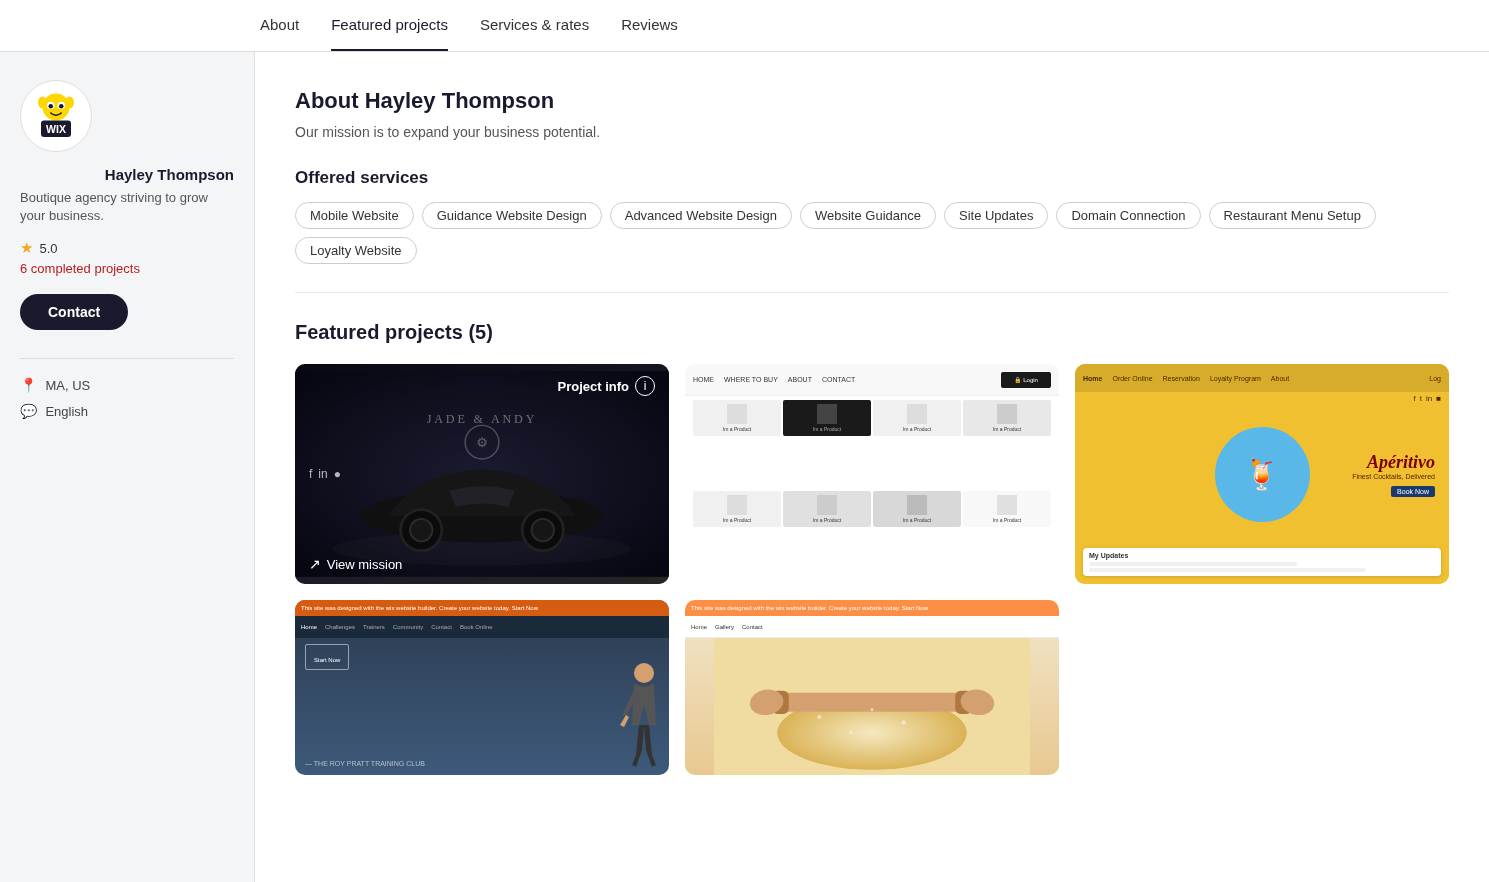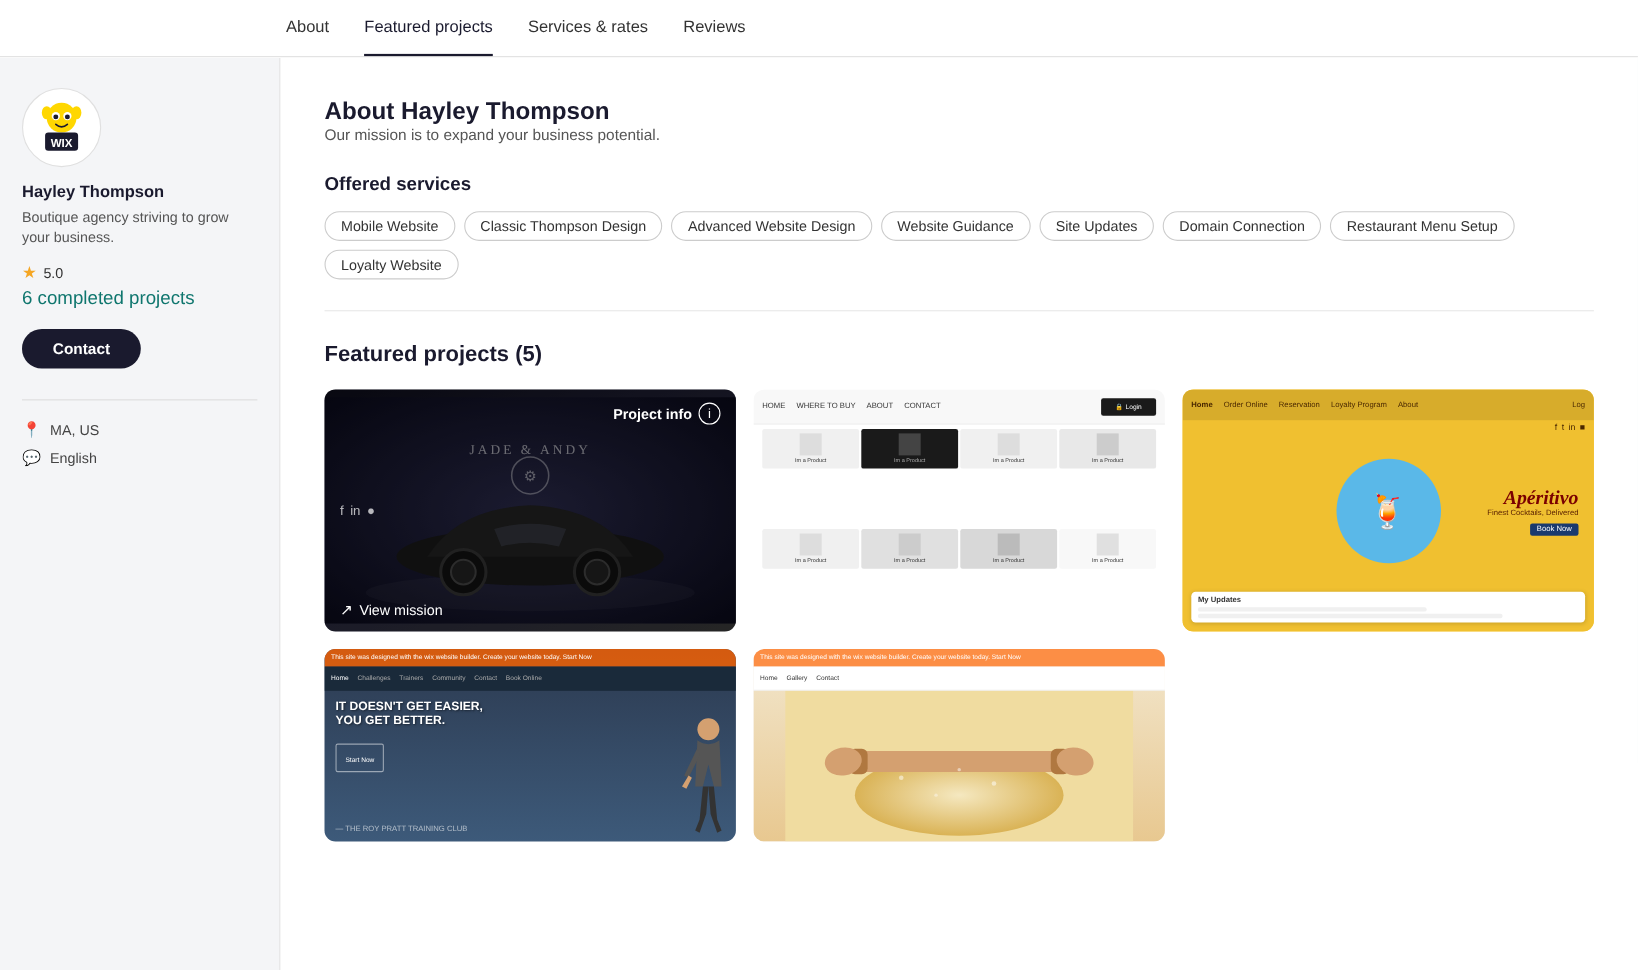--- a/index.html
+++ b/index.html
@@ -63,39 +63,40 @@
     }
     .wix-logo-svg {
       width: 60px;
       height: 60px;
     }
     .sidebar-name {
       font-size: 15px;
       font-weight: 700;
       color: #1a1a2e;
       margin-bottom: 6px;
+      text-align: right;
     }
     .sidebar-desc {
       font-size: 13px;
       color: #555;
       line-height: 1.4;
       margin-bottom: 14px;
     }
     .sidebar-rating {
       display: flex;
       align-items: center;
       gap: 6px;
       font-size: 13px;
       color: #333;
       margin-bottom: 4px;
     }
     .star-icon { color: #f5a623; font-size: 15px; }
     .completed {
-      font-size: 17px;
-      color: #0f766e;
+      font-size: 13px;
+      color: #b91c1c;
       margin-bottom: 18px;
     }
     .contact-btn {
       background: #1a1a2e;
       color: #fff;
       border: none;
       border-radius: 24px;
       padding: 10px 28px;
       font-size: 14px;
       font-weight: 600;
@@ -130,21 +131,21 @@
       flex: 1;
       background: #fff;
       padding: 36px 40px;
       overflow-y: auto;
     }
 
     .section-title {
       font-size: 22px;
       font-weight: 700;
       color: #1a1a2e;
-      margin-bottom: 0;
+      margin-bottom: 10px;
     }
     .section-subtitle {
       font-size: 14px;
       color: #555;
       margin-bottom: 28px;
     }
 
     .offered-services-title {
       font-size: 17px;
       font-weight: 700;
@@ -321,21 +322,21 @@
   <main class="main-content">
 
     <section>
       <h1 class="section-title">About Hayley Thompson</h1>
       <p class="section-subtitle">Our mission is to expand your business potential.</p>
 
       <h2 class="offered-services-title">Offered services</h2>
 
       <div class="services-tags">
         <span class="service-tag">Mobile Website</span>
-        <span class="service-tag">Classic Thompson Design</span>
+        <span class="service-tag">Guidance Website Design</span>
         <span class="service-tag">Advanced Website Design</span>
         <span class="service-tag">Website Guidance</span>
         <span class="service-tag">Site Updates</span>
         <span class="service-tag">Domain Connection</span>
         <span class="service-tag">Restaurant Menu Setup</span>
         <span class="service-tag">Loyalty Website</span>
       </div>
     </section>
 
     <hr class="divider">
@@ -495,23 +496,20 @@
 
             <div style="background:#1a2a3a;height:22px;display:flex;align-items:center;padding:0 6px;gap:8px;">
               <span style="font-size:6px;color:#fff;">Home</span>
               <span style="font-size:6px;color:#aaa;">Challenges</span>
               <span style="font-size:6px;color:#aaa;">Trainers</span>
               <span style="font-size:6px;color:#aaa;">Community</span>
               <span style="font-size:6px;color:#aaa;">Contact</span>
               <span style="font-size:6px;color:#aaa;">Book Online</span>
             </div>
 
-            <div style="padding:8px 10px;">
-              <div style="font-size:11px;font-weight:900;color:#fff;text-transform:uppercase;line-height:1.2;text-shadow:1px 1px 2px rgba(0,0,0,0.5);">IT DOESN'T GET EASIER,<br>YOU GET BETTER.</div>
-            </div>
 
             <div style="position:absolute;right:0;bottom:0;width:55px;height:120px;display:flex;align-items:flex-end;justify-content:center;">
               <svg viewBox="0 0 55 120" width="55" height="120">
 
                 <circle cx="30" cy="18" r="10" fill="#d4a070"></circle>
                 <path d="M20 28 Q30 35 40 28 L42 70 L35 70 L30 50 L25 70 L18 70 Z" fill="#555"></path>
                 <path d="M25 70 L22 100 L18 110 L22 112 L28 95 L30 70Z" fill="#333"></path>
                 <path d="M35 70 L38 100 L42 110 L38 112 L32 95 L30 70Z" fill="#333"></path>
 
                 <path d="M20 35 L8 60 L12 62 L22 42Z" fill="#555"></path>

